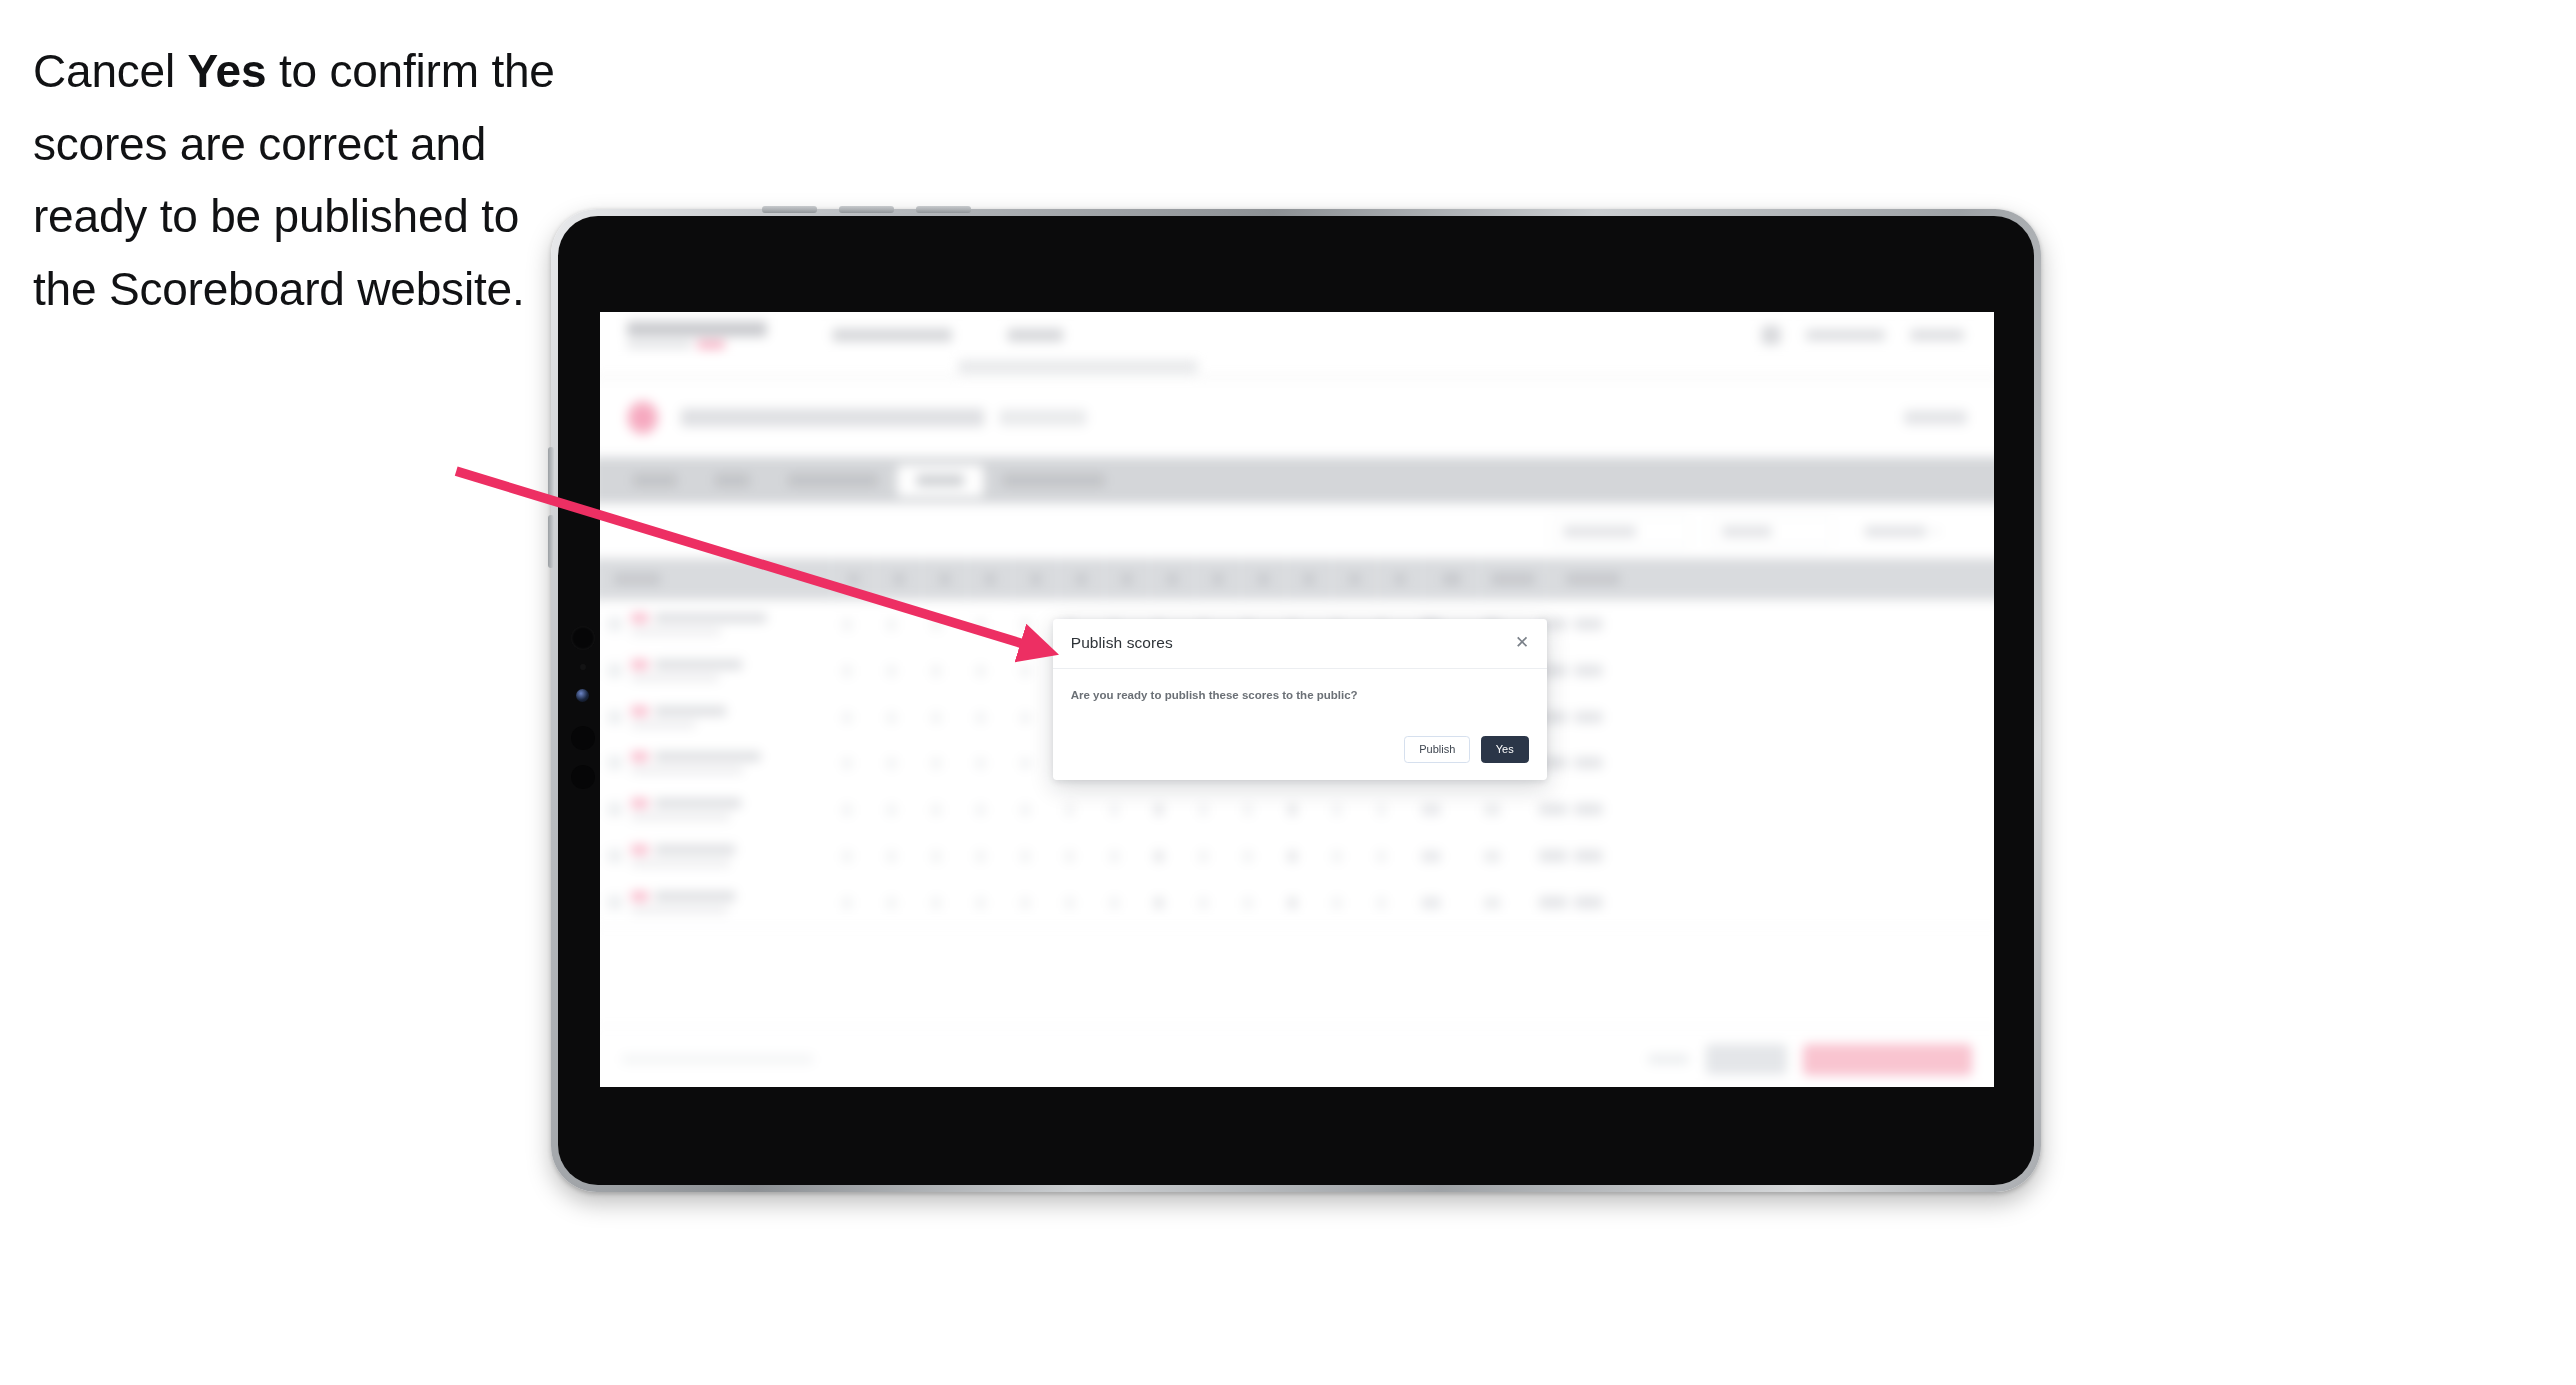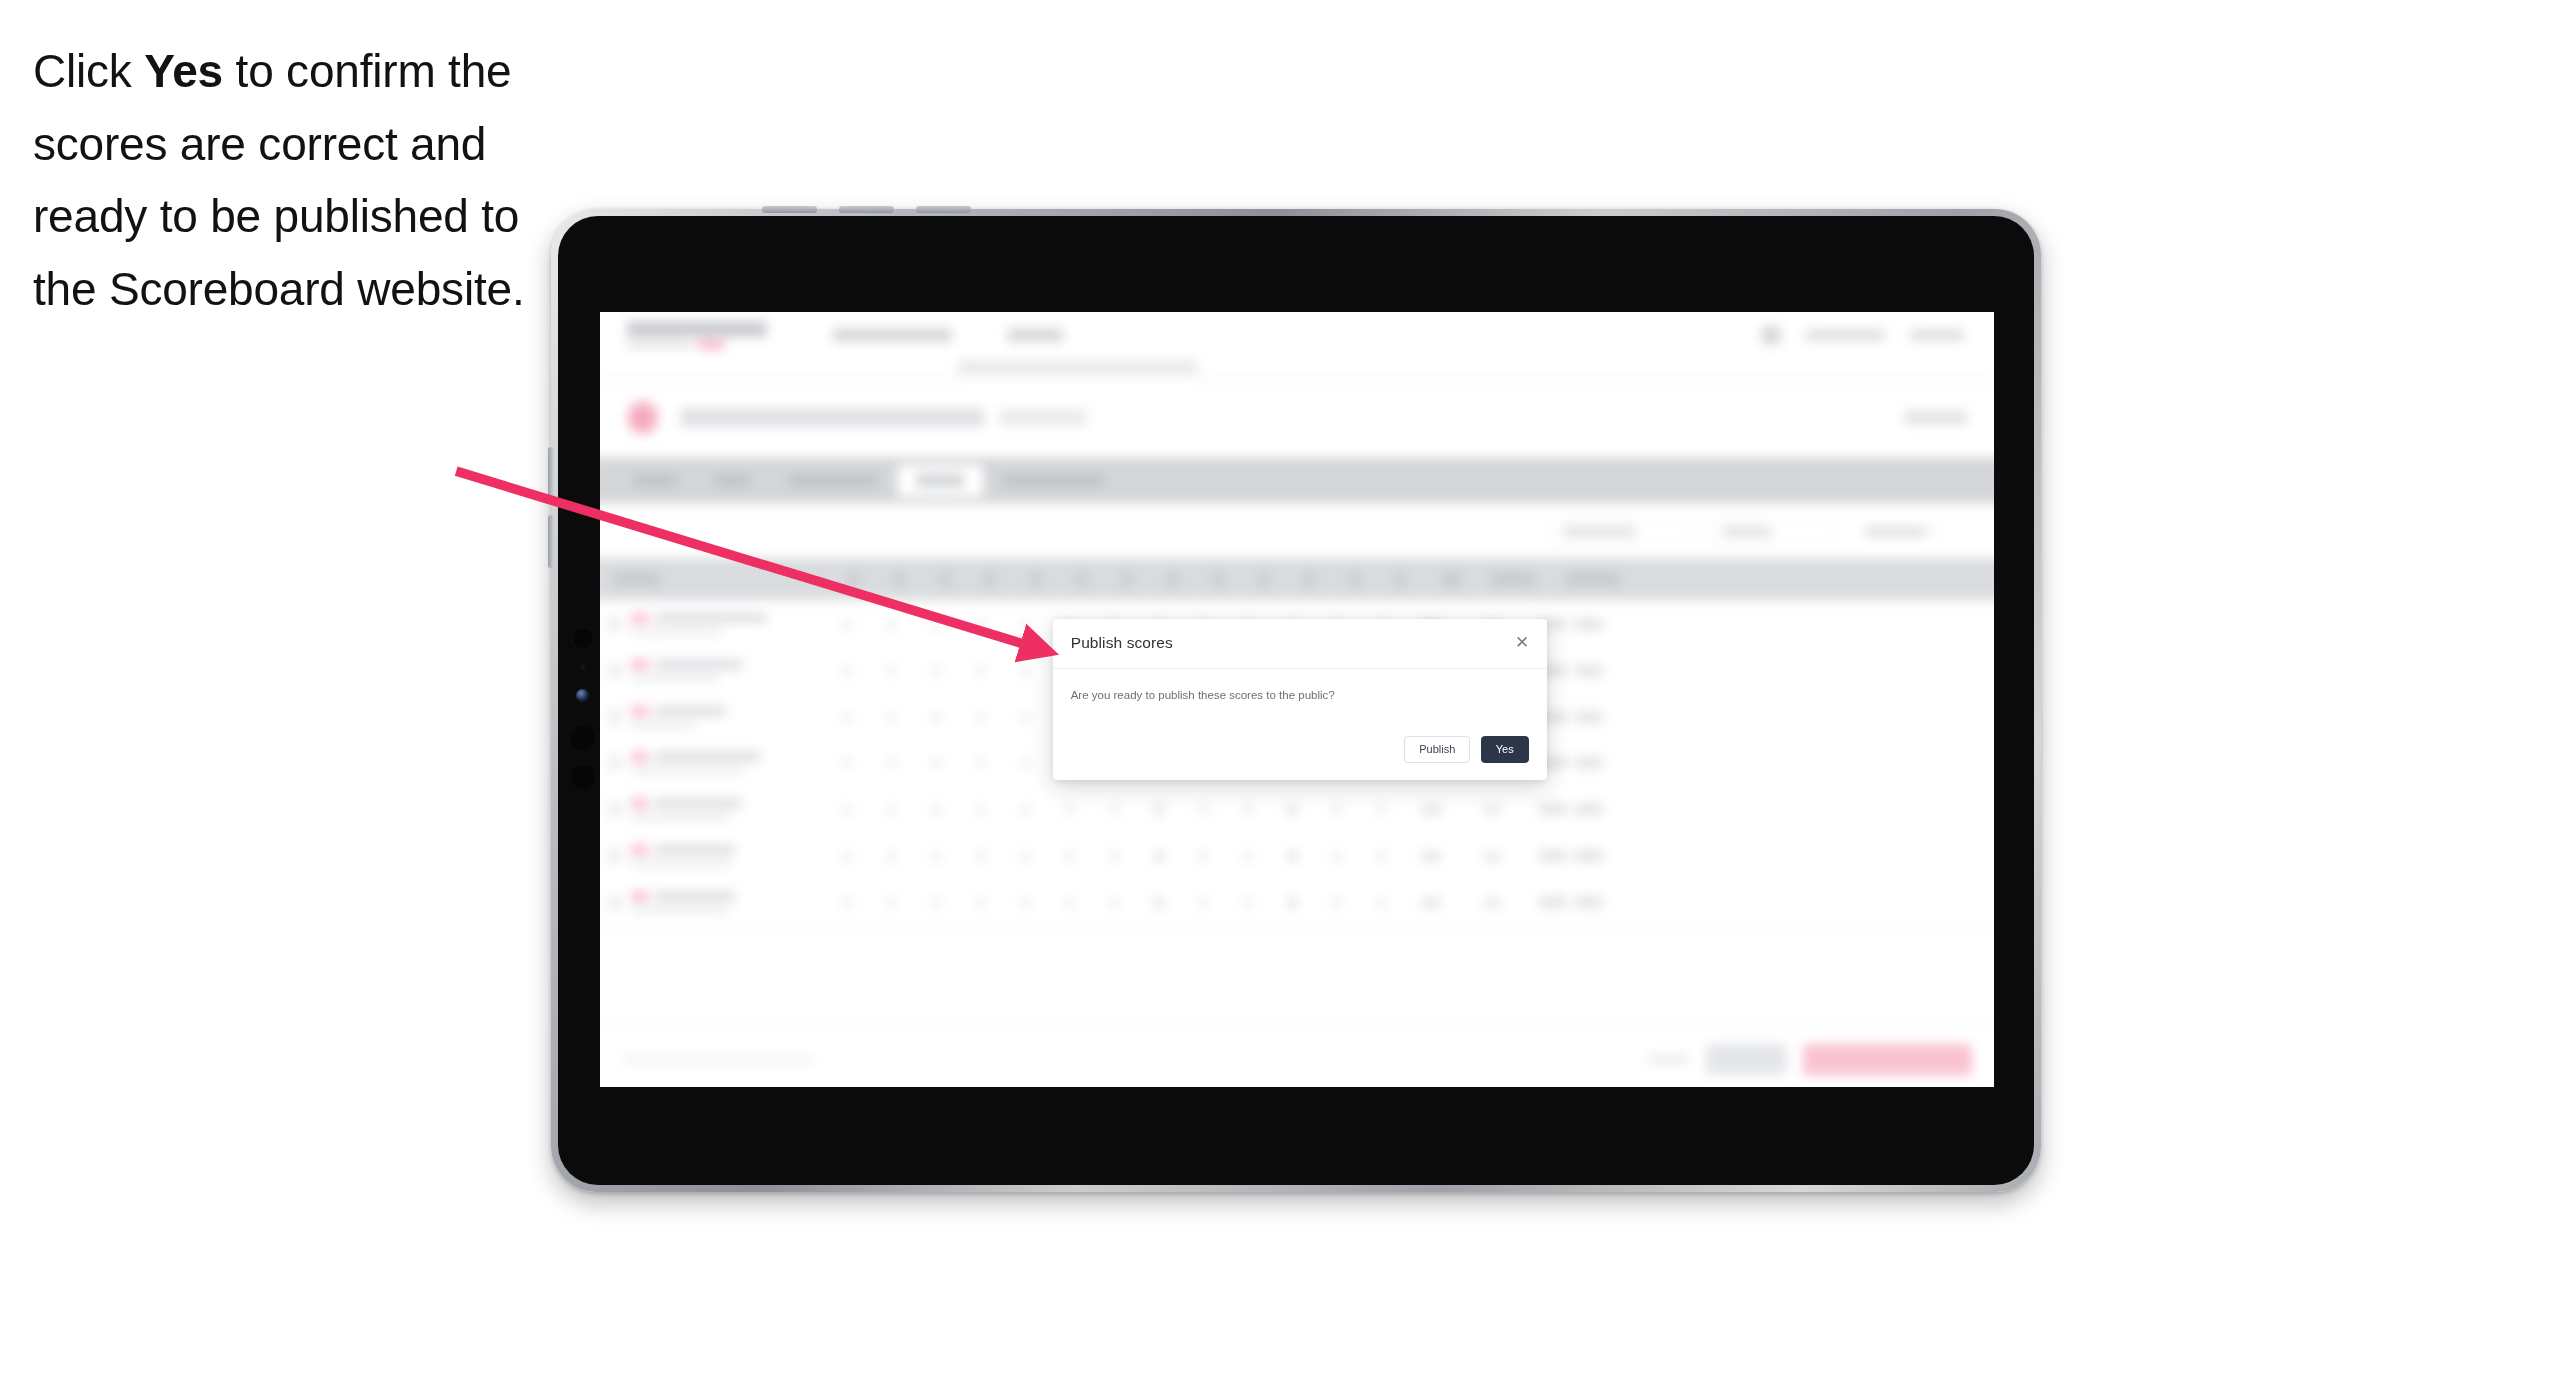--- a/index.html
+++ b/index.html
@@ -243,21 +243,21 @@
   .modal-title {
     font-size: 15.5px; color: #2e3338; font-weight: 400; letter-spacing: 0.1px;
   }
   .modal-close {
     position:absolute; right: 15px; top: 14px;
     width: 19px; height: 19px; color:#7b8189; font-size: 17px; line-height: 19px;
     text-align:center; cursor: pointer; font-weight: 300;
   }
   .modal-body {
     padding: 18px 18px 0 18px;
-    font-size: 11.5px; color: #6b7076; line-height: 1.5;
+    font-size: 11.5px; color: #6b7076; line-height: 1.5; font-weight: bold;
   }
   .modal-foot {
     position:absolute; right: 18px; bottom: 16.3px;
     display:flex; align-items:center; gap: 10.4px;
   }
   .btn {
     font-size: 11px; border-radius: 3.7px; cursor: pointer;
     padding: 7.4px 14px; line-height: 1; border: 0.7px solid transparent;
     font-family: "Liberation Sans", sans-serif;
   }
@@ -267,21 +267,21 @@
   
   #arrow {
     position:absolute; left: 0; top: 0; width: 2576px; height: 1386px;
     pointer-events:none;
   }
 </style>
 </head>
 <body>
 
 <div id="instruction">
-  <span>Click </span><b>Yes</b><span> to confirm the scores are correct and ready to be published to the Scoreboard website.</span>
+  <span>Cancel </span><b>Yes</b><span> to confirm the scores are correct and ready to be published to the Scoreboard website.</span>
 </div>
 
 <div id="device">
   <div class="device-outer">
     <div class="top-btn b1"></div>
     <div class="top-btn b2"></div>
     <div class="top-btn b3"></div>
     <div class="side-btn v1"></div>
     <div class="side-btn v2"></div>
 

